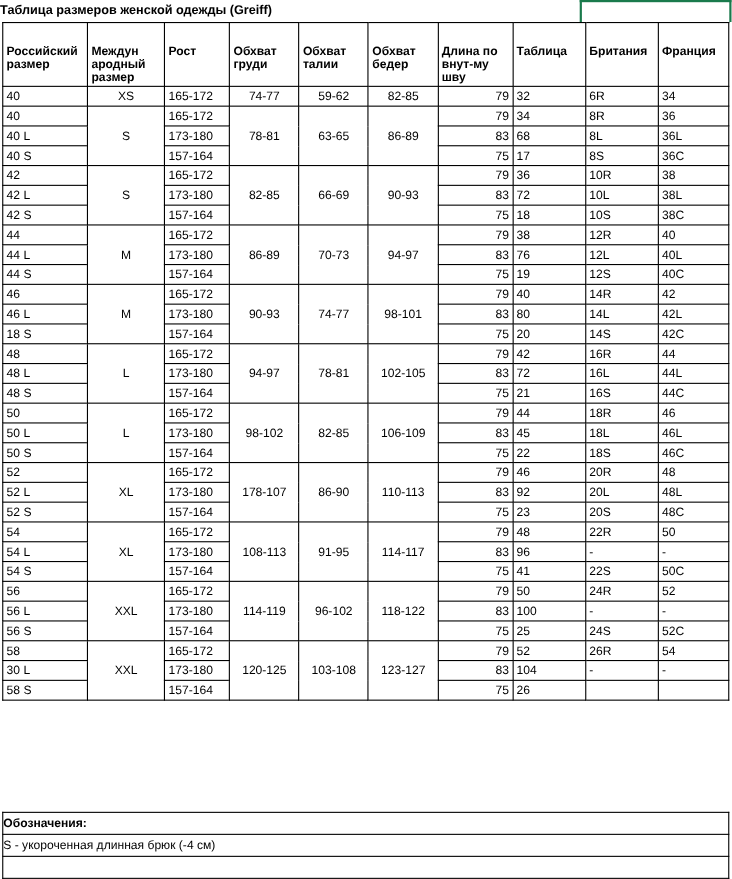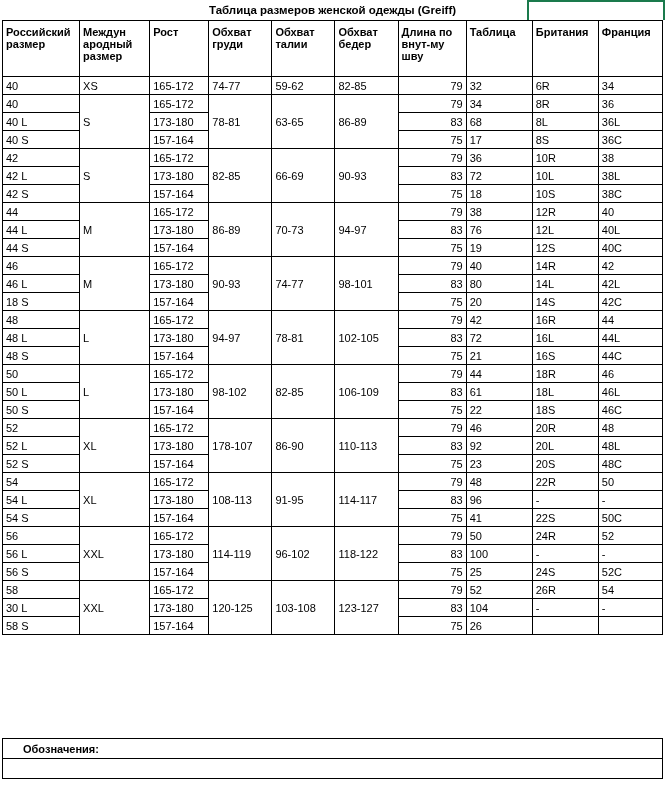--- a/index.html
+++ b/index.html
@@ -20,21 +20,21 @@
     width: 665px;
     height: 799px;
     position: relative;
     box-sizing: border-box;
   }
   .title {
     position: absolute;
     top: 4px;
     left: 0;
     width: 665px;
-    text-align: center;
+    text-align: left;
     font-size: 11.5px;
     font-weight: bold;
     color: #000;
     white-space: nowrap;
   }
   table.size-table {
     position: absolute;
     top: 20px;
     left: 2px;
     border-collapse: collapse;
@@ -51,36 +51,36 @@
     height: 18px;
     box-sizing: border-box;
     overflow: hidden;
     white-space: nowrap;
   }
   table.size-table thead td {
     font-weight: bold;
     vertical-align: top;
     height: 56px;
     white-space: normal;
-    padding-top: 5px;
+    padding-top: 20px;
   }
   .c-left { text-align: left; }
   .c-center { text-align: right; }
-  .merged { }
+  .merged { text-align: center; }
   table.legend {
     position: absolute;
     left: 2px;
     top: 738px;
     border-collapse: collapse;
     table-layout: fixed;
     width: 661px;
   }
   table.legend td {
     border: 1px solid #000000;
-    padding: 2px 20px;
+    padding: 2px 0;
     font-size: 11px;
     height: 20px;
     box-sizing: border-box;
     text-align: left;
     white-space: nowrap;
   }
   table.legend td.bold { font-weight: bold; }
   .green-edge {
     position: absolute;
     background: #1a7a4c;
@@ -286,21 +286,21 @@
           <td class="merged" rowspan="3">106-109</td>
           <td class="c-center">79</td>
           <td class="c-left">44</td>
           <td class="c-left">18R</td>
           <td class="c-left">46</td>
         </tr>
         <tr>
           <td class="c-left">50 L</td>
           <td class="c-left">173-180</td>
           <td class="c-center">83</td>
-          <td class="c-left">61</td>
+          <td class="c-left">45</td>
           <td class="c-left">18L</td>
           <td class="c-left">46L</td>
         </tr>
         <tr>
           <td class="c-left">50 S</td>
           <td class="c-left">157-164</td>
           <td class="c-center">75</td>
           <td class="c-left">22</td>
           <td class="c-left">18S</td>
           <td class="c-left">46C</td>
@@ -419,18 +419,21 @@
         </tr>
       </tbody>
   </table>
 
   <table class="legend">
     <tbody id="legend-body">
         <tr>
           <td class="bold">Обозначения:</td>
         </tr>
         <tr>
+          <td>S - укороченная длинная брюк (-4 см)</td>
+        </tr>
+        <tr>
           <td></td>
         </tr>
       </tbody>
   </table>
 
 </div>
 
 </body></html>

